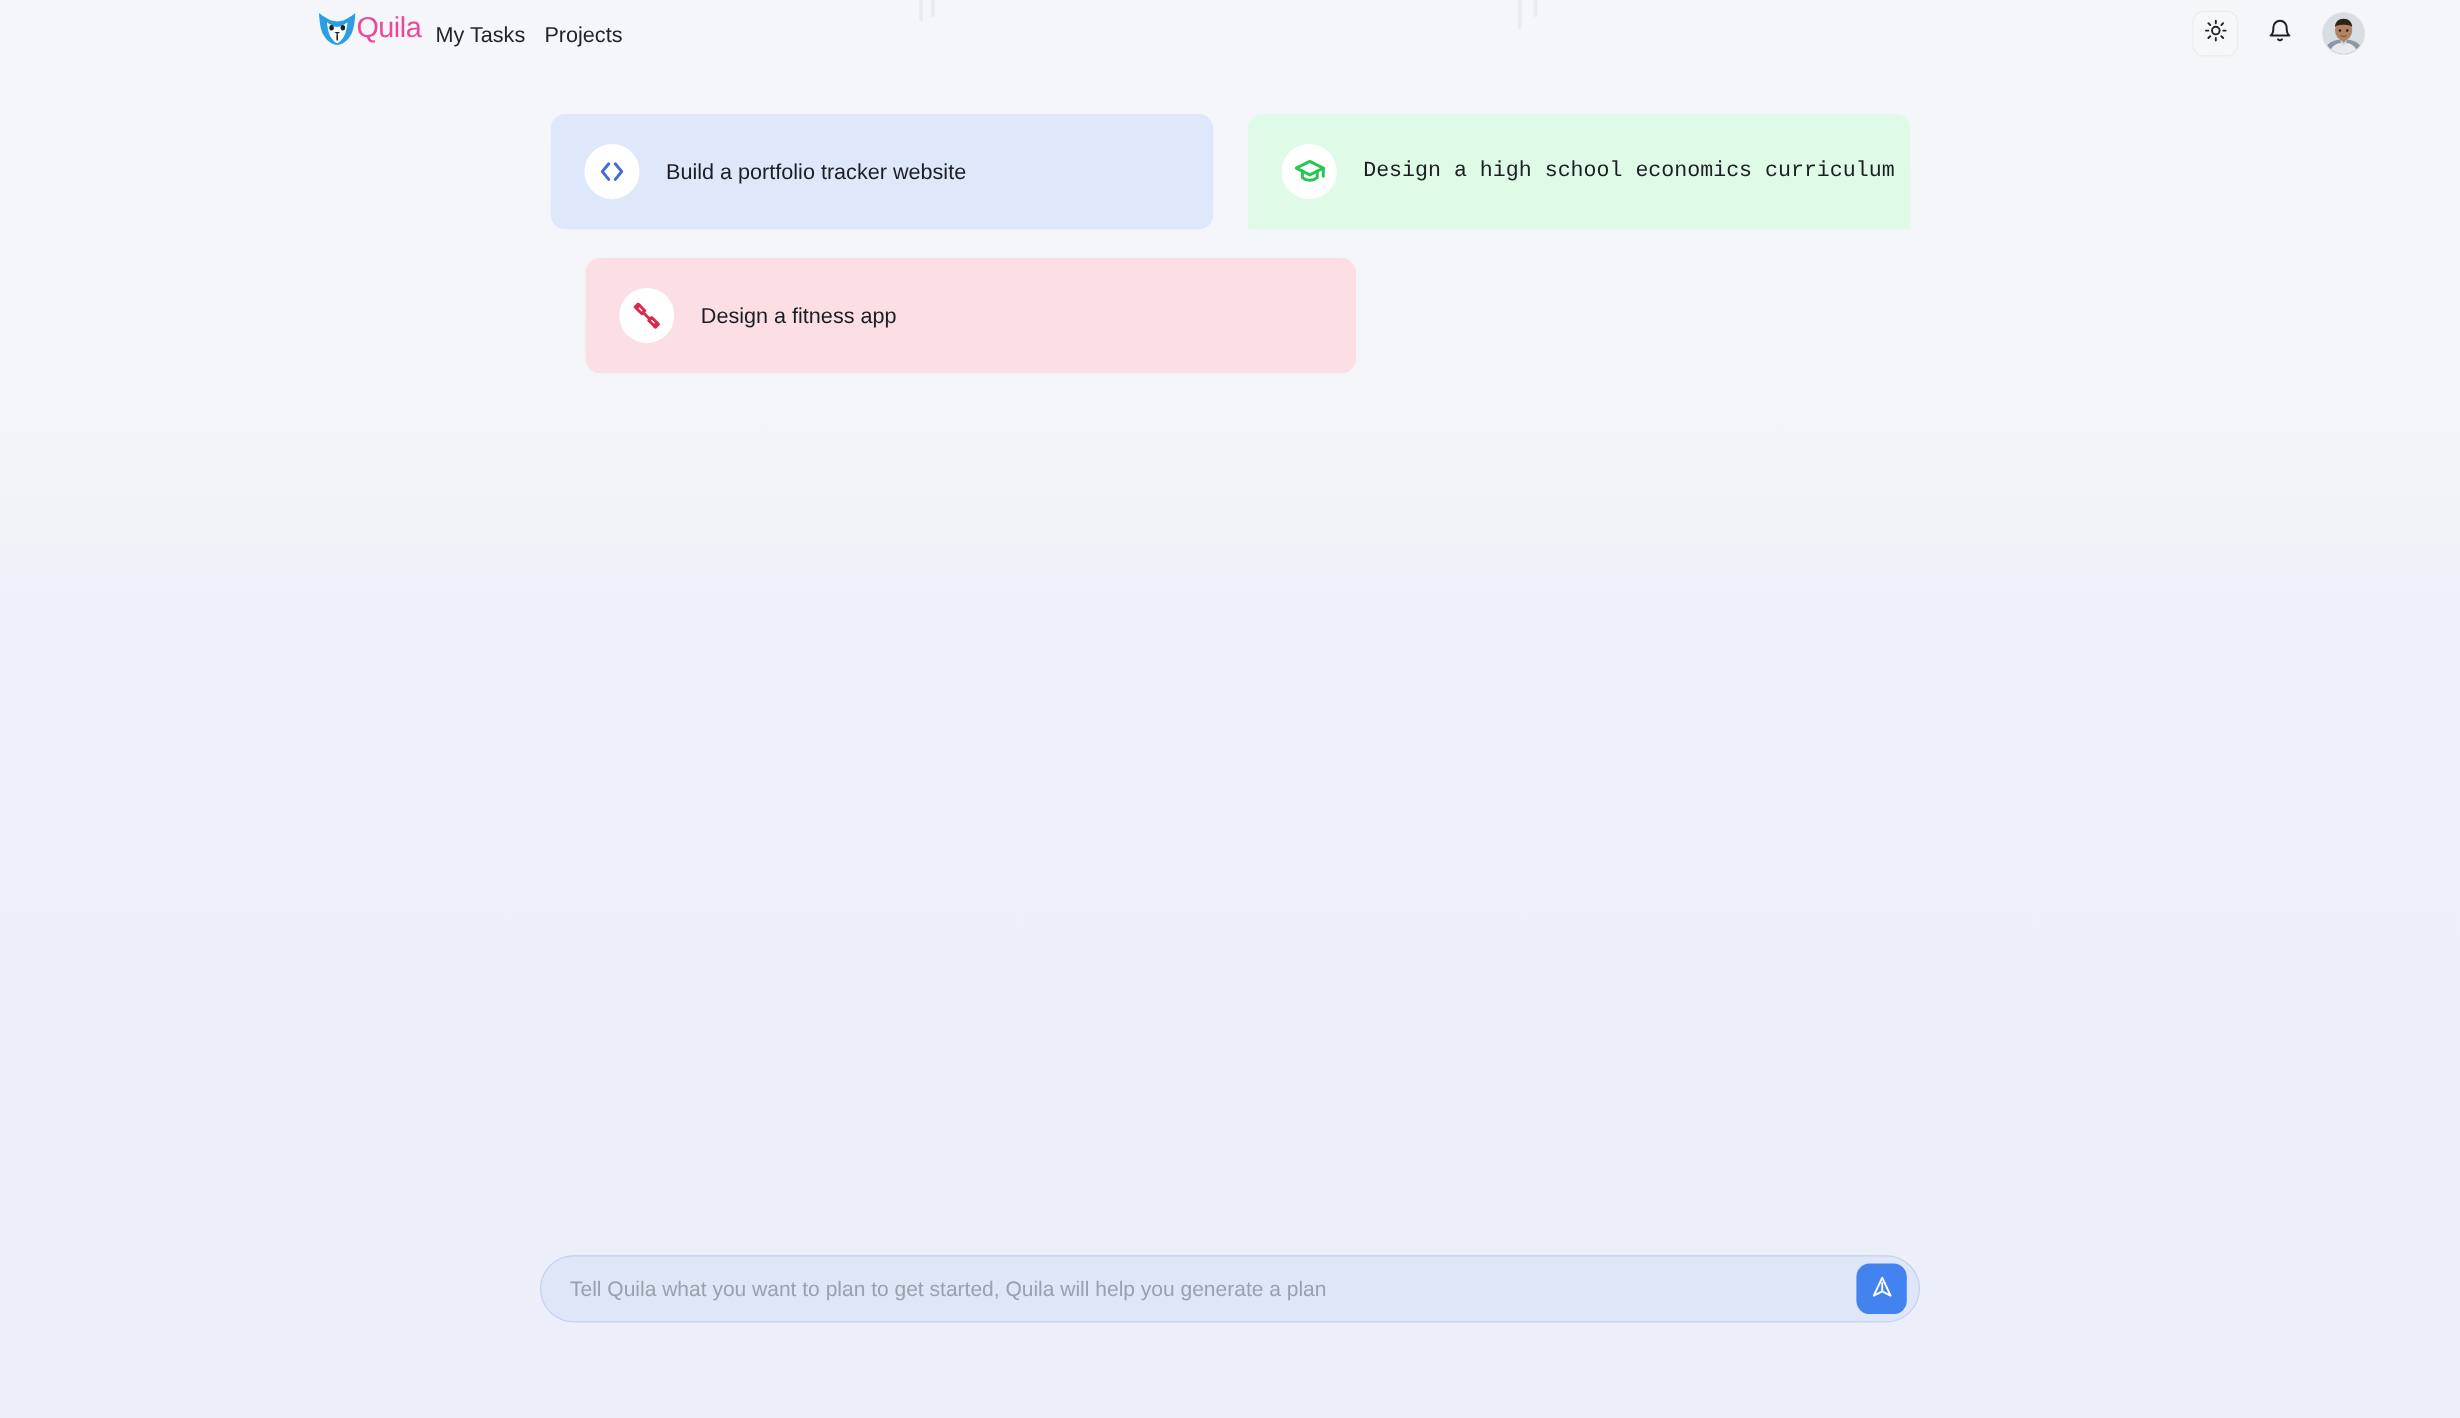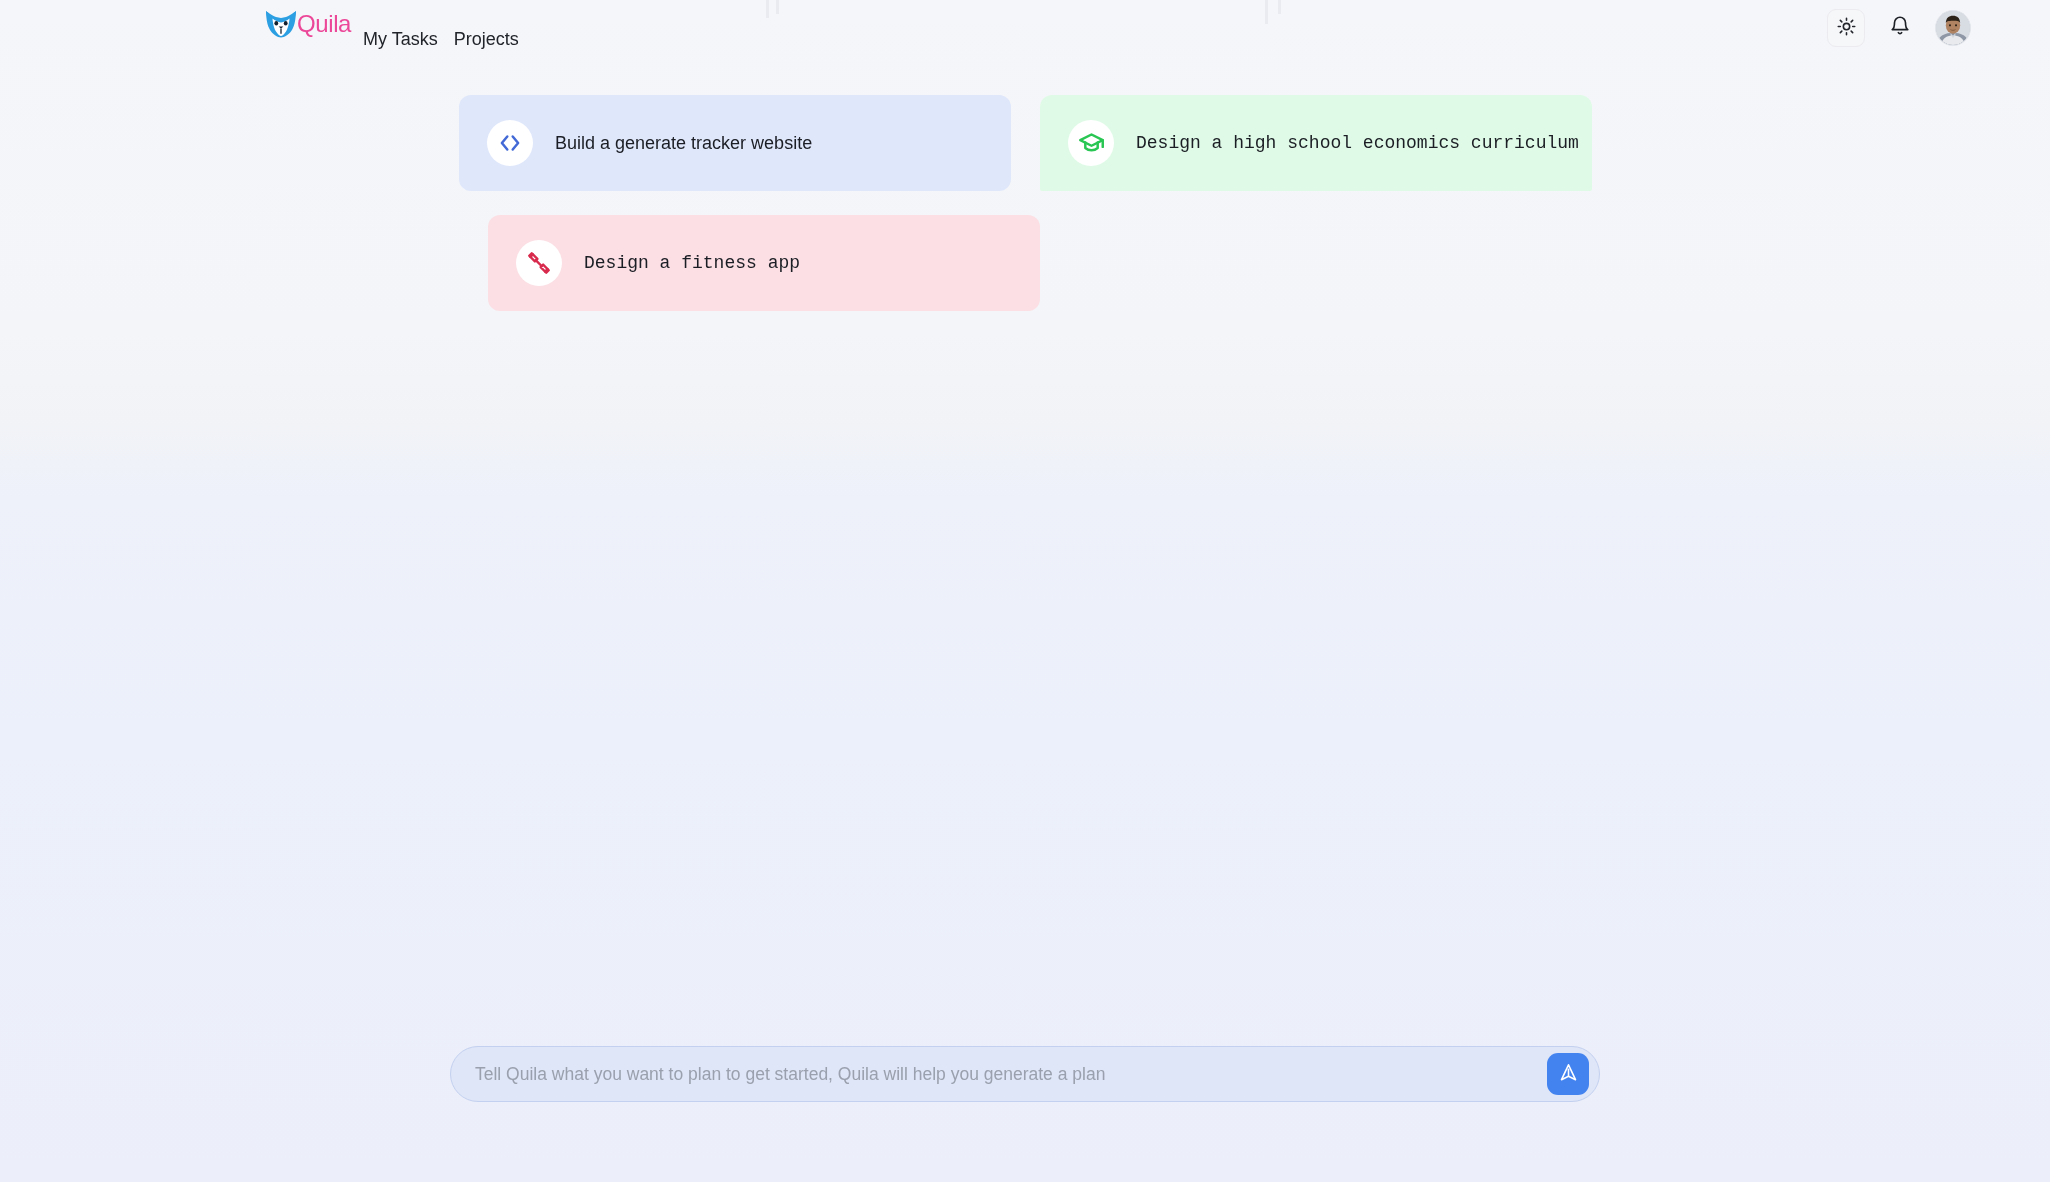--- a/index.html
+++ b/index.html
@@ -67,21 +67,21 @@
     font-size: 24px;
     font-weight: 400;
     color: #ec4899;
     letter-spacing: -0.4px;
     margin-left: -1px;
   }
 
   .nav {
     position: absolute;
     left: 363px;
-    top: 28px;
+    top: 18px;
     display: flex;
     gap: 16px;
   }
   .nav-item {
     font-size: 18px;
     color: #21242a;
     cursor: pointer;
     white-space: nowrap;
     line-height: 1.3;
   }
@@ -147,21 +147,21 @@
     border-radius: 12px;
     cursor: pointer;
     height: 96px;
     padding-left: 28px;
     gap: 22px;
   }
   .card.blue   { background: #dfe7fb; width: 552px; }
   .card.green  { background: #dffbe7; width: 552px; margin-left: 29px;
                  border-bottom-left-radius: 2px; border-bottom-right-radius: 2px; font-family: Liberation Mono, monospace; }
   .card.yellow { background: #fafac2; width: 552px; }
-  .card.pink   { background: #fbdfe4; width: 552px; margin-left: 29px; font-family: Liberation Mono, monospace; }
+  .card.pink   { background: #fbdfe4; width: 642px; margin-left: 29px; }
 
   .card-icon {
     width: 46px;
     height: 46px;
     min-width: 46px;
     border-radius: 50%;
     background: #ffffff;
     display: flex;
     align-items: center;
     justify-content: center;
@@ -294,21 +294,21 @@
 
   <div class="card-row">
 
     <div class="card blue" style="background: rgb(223, 231, 251);">
       <span class="card-icon">
         <svg width="26" height="26" viewBox="0 0 24 24" fill="none" stroke="#4269d6" stroke-width="2.3" stroke-linecap="round" stroke-linejoin="round">
           <path d="M9.5 6 L4.5 12 L9.5 18"></path>
           <path d="M14.5 6 L19.5 12 L14.5 18"></path>
         </svg>
       </span>
-      <span class="card-label">Build a generate tracker website</span>
+      <span class="card-label">Build a portfolio tracker website</span>
     </div>
 
     <div class="card green" style="background: rgb(223, 251, 231);">
       <span class="card-icon">
         <svg width="27" height="27" viewBox="0 0 24 24" fill="none" stroke="#29c653" stroke-width="2.2" stroke-linecap="round" stroke-linejoin="round">
           <path d="M12 4 L22 9 L12 14 L2 9 Z"></path>
           <path d="M6.5 11.2 V16 C6.5 16 8.8 18 12 18 C15.2 18 17.5 16 17.5 16 V11.2"></path>
           <path d="M22 9 V15"></path>
         </svg>
       </span>

